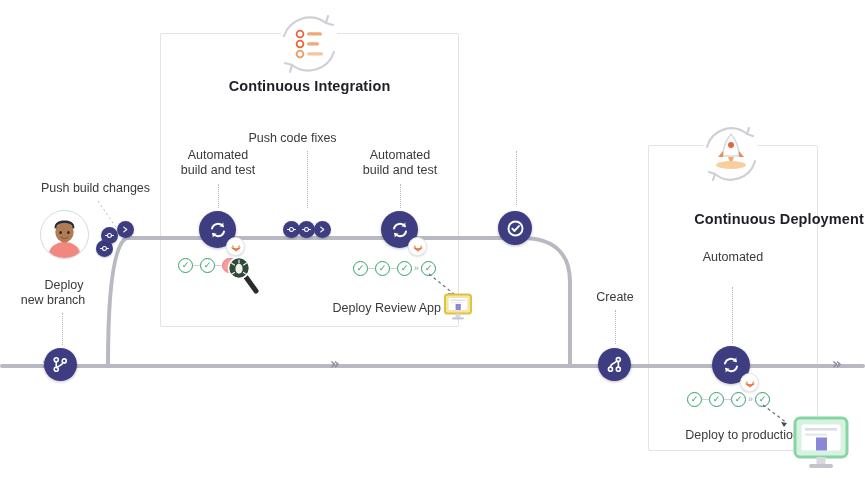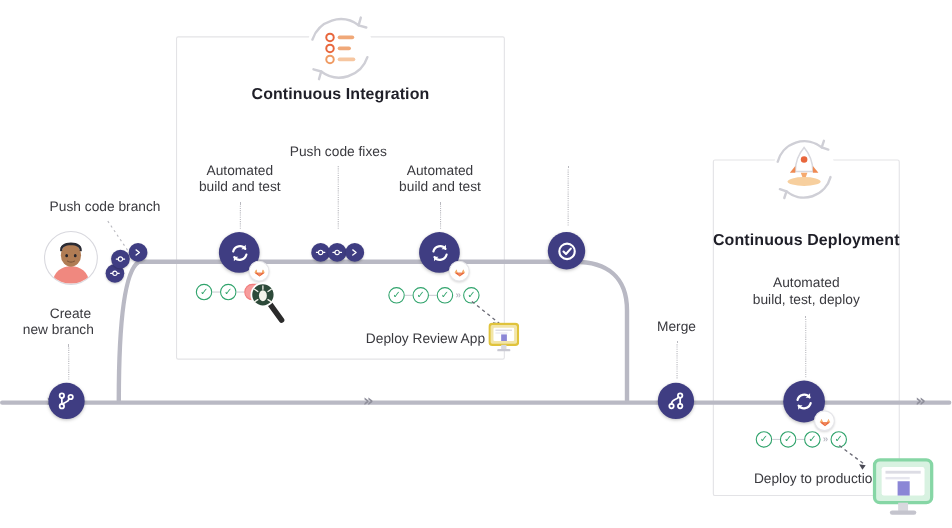--- a/index.html
+++ b/index.html
@@ -137,51 +137,51 @@
       <path d="M20 54 l-2 6 M20 54 l-6 -2" fill="none" stroke="#cfcfd6" stroke-width="2.2" stroke-linecap="round"></path>
       <path d="M36 14 C30 21 28 29 28 36 l16 0 C44 29 42 21 36 14 Z" fill="#fff" stroke="#d8d8de" stroke-width="1.4"></path>
       <circle cx="36" cy="25" r="3" fill="#e8663c"></circle>
       <path d="M28 31 l-5 6 5 0 Z" fill="#ef8a52"></path>
       <path d="M44 31 l5 6 -5 0 Z" fill="#ef8a52"></path>
       <path d="M33 37 l6 0 -3 8 Z" fill="#f5a96e"></path>
       <ellipse cx="36" cy="45" rx="15" ry="4" fill="#f7cf9e"></ellipse>
     </svg>
   </div>
 
-  <div class="panel-title" style="left:648px;top:211px;width:170px;">Continuous Deployment</div>
+  <div class="panel-title" style="left:648px;top:211px;width:170px;padding-left:46px;">Continuous Deployment</div>
 
   <div class="mainline" style="left:0px;top:364px;width:865px;"></div>
   <div class="chev" style="left:42px;top:357px;">»</div>
   <div class="chev" style="left:330px;top:357px;">»</div>
   <div class="chev" style="left:832px;top:357px;">»</div>
 
   <svg class="abs" style="left:52px;top:190px;width:600px;height:180px;" width="600" height="180" viewBox="0 0 600 180">
     <path d="M56 174 C56 150 56 60 74 48 L470 48 C500 48 518 62 518 92 L518 174" fill="none" stroke="#b9b9c4" stroke-width="4" stroke-linecap="round"></path>
   </svg>
 
-  <div class="lbl" style="left:18px;top:181px;width:155px;">Push code branch</div>
+  <div class="lbl" style="left:18px;top:181px;width:155px;">Push build changes</div>
 
   <svg class="abs" style="left:95px;top:196px;width:30px;height:40px;" width="30" height="40">
     <line x1="3" y1="5" x2="22" y2="33" stroke="#b9b9bf" stroke-width="1" stroke-dasharray="2,3"></line>
   </svg>
 
   <div class="avatar" style="left:40px;top:210px;width:47px;height:47px;">
     <svg width="47" height="47" viewBox="0 0 47 47">
       <circle cx="23.5" cy="23.5" r="23" fill="#fff"></circle>
       <path d="M7 47 C7 36 15 31 23.5 31 C32 31 40 36 40 47 Z" fill="#f0887f"></path>
       <ellipse cx="23.5" cy="21" rx="9.2" ry="10.4" fill="#b07c54"></ellipse>
       <path d="M13.6 16.5 C14.5 8.5 32.5 8.5 33.4 16.5 C33.4 13 31 10.5 23.5 10.5 C16 10.5 13.6 13 13.6 16.5 Z" fill="#2b2b33"></path>
       <path d="M13.6 17.5 C13.6 12 17 9.5 23.5 9.5 C30 9.5 33.4 12 33.4 17.5 L31.5 17.2 C31.5 13.6 28.4 12 23.5 12 C18.6 12 15.5 13.6 15.5 17.2 Z" fill="#2b2b33"></path>
       <ellipse cx="19.6" cy="21.4" rx="1.25" ry="1.5" fill="#24242c"></ellipse>
       <ellipse cx="27.4" cy="21.4" rx="1.25" ry="1.5" fill="#24242c"></ellipse>
       <path d="M20.4 26.4 C22 27.6 25 27.6 26.6 26.4" fill="none" stroke="#7d553a" stroke-width="1.1" stroke-linecap="round"></path>
     </svg>
   </div>
 
-  <div class="lbl two" style="left:14px;top:278px;width:100px;">Create</div>
+  <div class="lbl two" style="left:14px;top:278px;width:100px;">Deploy</div>
   <div class="lbl two" style="left:3px;top:293px;width:100px;">new branch</div>
 
   <div class="leader" style="left:62px;top:313px;height:32px;"></div>
 
   <div class="node" style="left:44px;top:348px;width:33px;height:33px;">
     <svg width="17" height="17" viewBox="0 0 16 16">
       <circle cx="4" cy="3.5" r="1.9" fill="none" stroke="#fff" stroke-width="1.5"></circle>
       <circle cx="4" cy="12.5" r="1.9" fill="none" stroke="#fff" stroke-width="1.5"></circle>
       <circle cx="11.5" cy="4.6" r="1.9" fill="none" stroke="#fff" stroke-width="1.5"></circle>
       <path d="M4 5.4 L4 10.6" stroke="#fff" stroke-width="1.5" stroke-linecap="round"></path>
@@ -237,21 +237,21 @@
   </div>
   <div class="abs" style="left:226px;top:255px;width:38px;height:42px;">
     <svg width="38" height="42" viewBox="0 0 38 42">
       <line x1="17" y1="18" x2="30" y2="36" stroke="#2b2b2b" stroke-width="5" stroke-linecap="round"></line>
       <circle cx="13" cy="13" r="10.5" fill="#2d4a3a" stroke="#fff" stroke-width="1.6"></circle>
       <ellipse cx="13" cy="13.8" rx="3.6" ry="5" fill="#f2f2ea"></ellipse>
       <path d="M13 8 l0 -3 M8.4 10 l-3 -2 M17.6 10 l3 -2 M8.4 17.4 l-3.2 2 M17.6 17.4 l3.2 2" stroke="#f2f2ea" stroke-width="1.2" stroke-linecap="round"></path>
     </svg>
   </div>
 
-  <div class="lbl" style="left:245px;top:131px;width:125px;">Push code fixes</div>
+  <div class="lbl" style="left:230px;top:131px;width:125px;">Push code fixes</div>
   <div class="leader" style="left:307px;top:151px;height:57px;"></div>
 
   <div class="cdot" style="left:283px;top:221px;">
     <svg width="9" height="9" viewBox="0 0 10 10">
         <circle cx="5" cy="5" r="2.2" fill="none" stroke="#fff" stroke-width="1.2"></circle>
         <path d="M0.6 5 H2.4 M7.6 5 H9.4" stroke="#fff" stroke-width="1.2" stroke-linecap="round"></path>
       </svg>
   </div>
   <div class="cdot" style="left:298px;top:221px;">
     <svg width="9" height="9" viewBox="0 0 10 10">
@@ -317,35 +317,34 @@
 
   <div class="leader" style="left:516px;top:151px;height:54px;"></div>
 
   <div class="node" style="left:498px;top:211px;width:34px;height:34px;">
     <svg width="19" height="19" viewBox="0 0 20 20">
       <circle cx="10" cy="10" r="7.4" fill="none" stroke="#fff" stroke-width="2"></circle>
       <path d="M6.6 10.2 L9 12.6 L13.6 7.4" fill="none" stroke="#fff" stroke-width="2" stroke-linecap="round" stroke-linejoin="round"></path>
     </svg>
   </div>
 
-  <div class="lbl" style="left:580px;top:290px;width:70px;">Merge</div>
+  <div class="lbl" style="left:580px;top:290px;width:70px;">Create</div>
   <div class="leader" style="left:615px;top:310px;height:34px;"></div>
 
   <div class="node" style="left:598px;top:348px;width:33px;height:33px;">
     <svg width="17" height="17" viewBox="0 0 16 16">
       <circle cx="4.2" cy="12.4" r="1.9" fill="none" stroke="#fff" stroke-width="1.5"></circle>
       <circle cx="11.6" cy="12.4" r="1.9" fill="none" stroke="#fff" stroke-width="1.5"></circle>
       <circle cx="11.6" cy="3.4" r="1.9" fill="none" stroke="#fff" stroke-width="1.5"></circle>
       <path d="M11.6 5.3 L11.6 10.5" stroke="#fff" stroke-width="1.5" stroke-linecap="round"></path>
       <path d="M4.2 10.5 C4.2 6.6 8.4 7.4 10.2 4.6" fill="none" stroke="#fff" stroke-width="1.5" stroke-linecap="round"></path>
     </svg>
   </div>
 
   <div class="lbl" style="left:663px;top:250px;width:140px;">Automated</div>
-  <div class="lbl" style="left:663px;top:265px;width:140px;">build, test, deploy</div>
   <div class="leader" style="left:732px;top:287px;height:56px;"></div>
 
   <div class="node" style="left:712px;top:346px;width:38px;height:38px;">
     <svg width="20" height="20" viewBox="0 0 20 20">
       <path d="M4 8.6 A6.2 6.2 0 0 1 15 6.3" fill="none" stroke="#fff" stroke-width="2" stroke-linecap="round"></path>
       <path d="M16 11.4 A6.2 6.2 0 0 1 5 13.7" fill="none" stroke="#fff" stroke-width="2" stroke-linecap="round"></path>
       <path d="M15.4 2.6 L15.4 6.6 L11.4 6.6 Z" fill="#fff"></path>
       <path d="M4.6 17.4 L4.6 13.4 L8.6 13.4 Z" fill="#fff"></path>
     </svg>
   </div>

